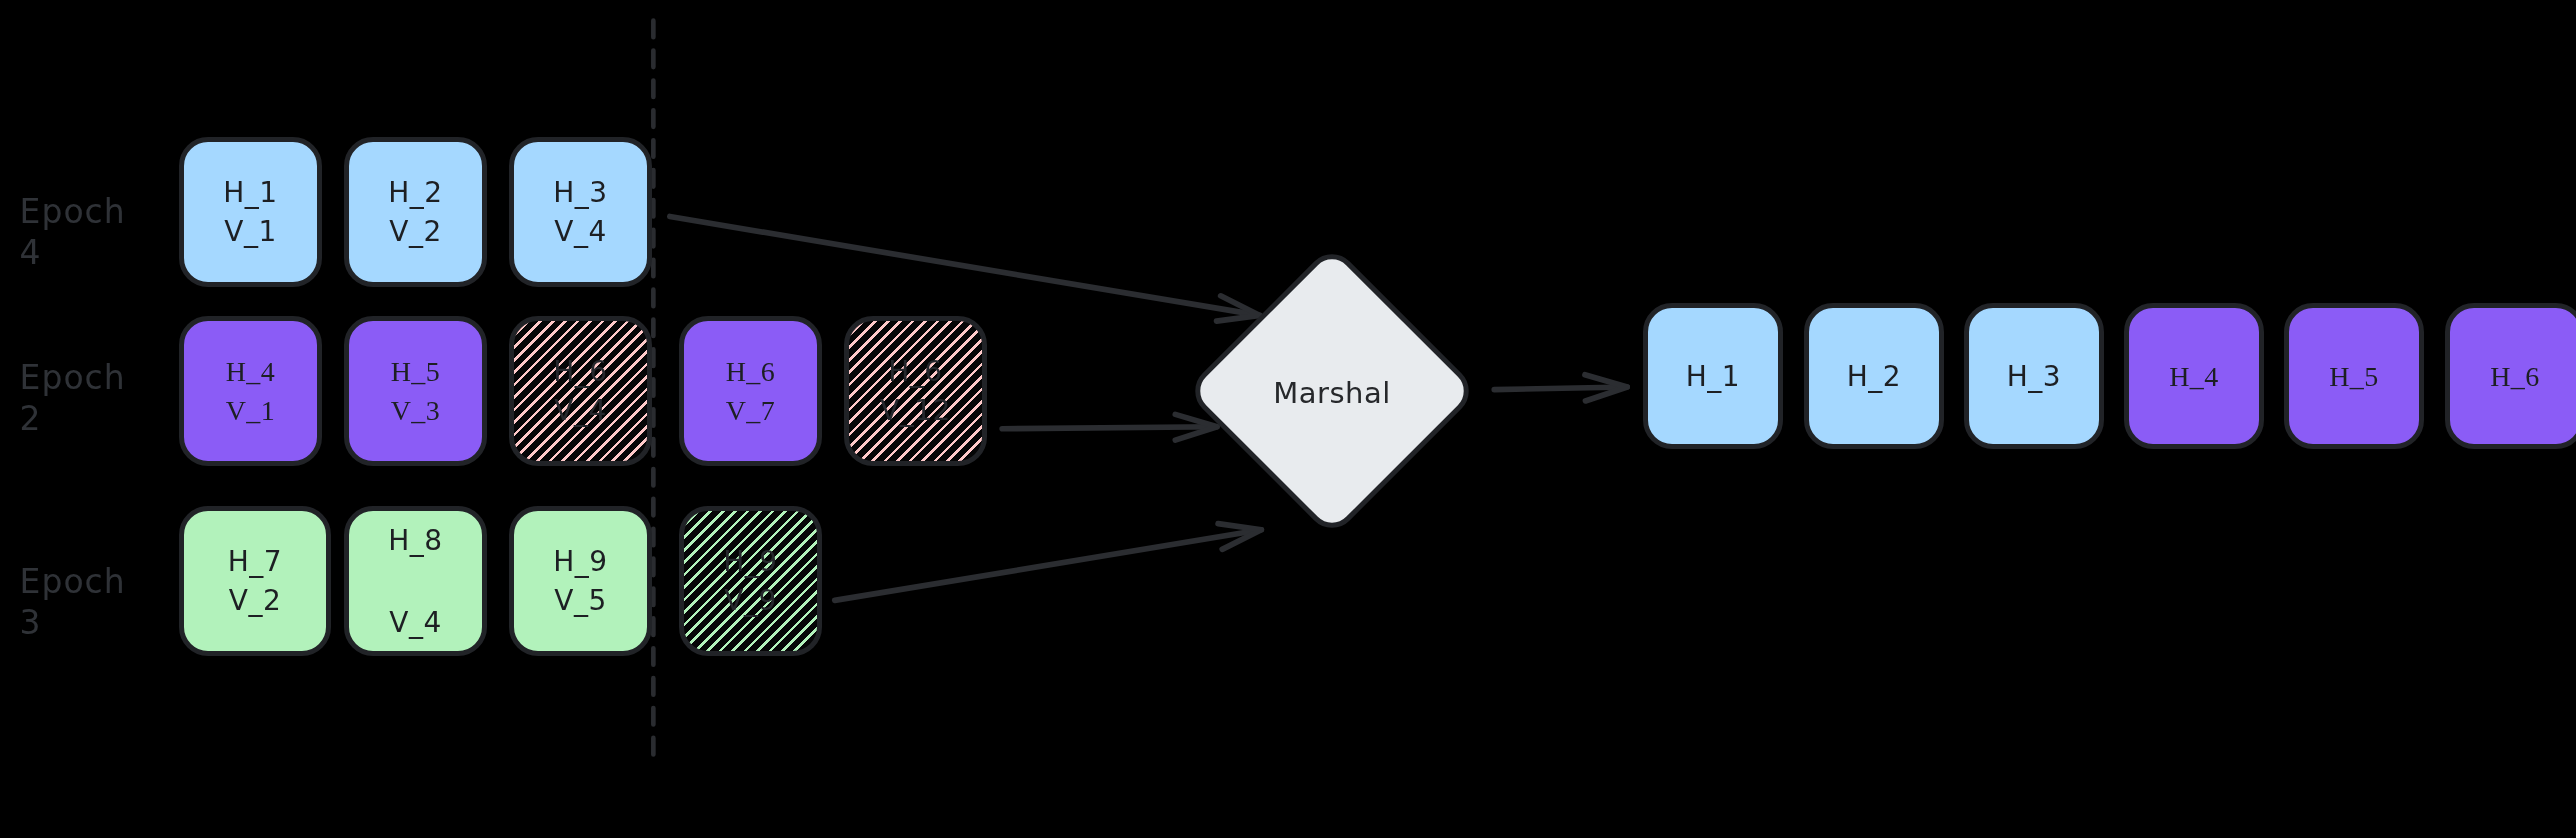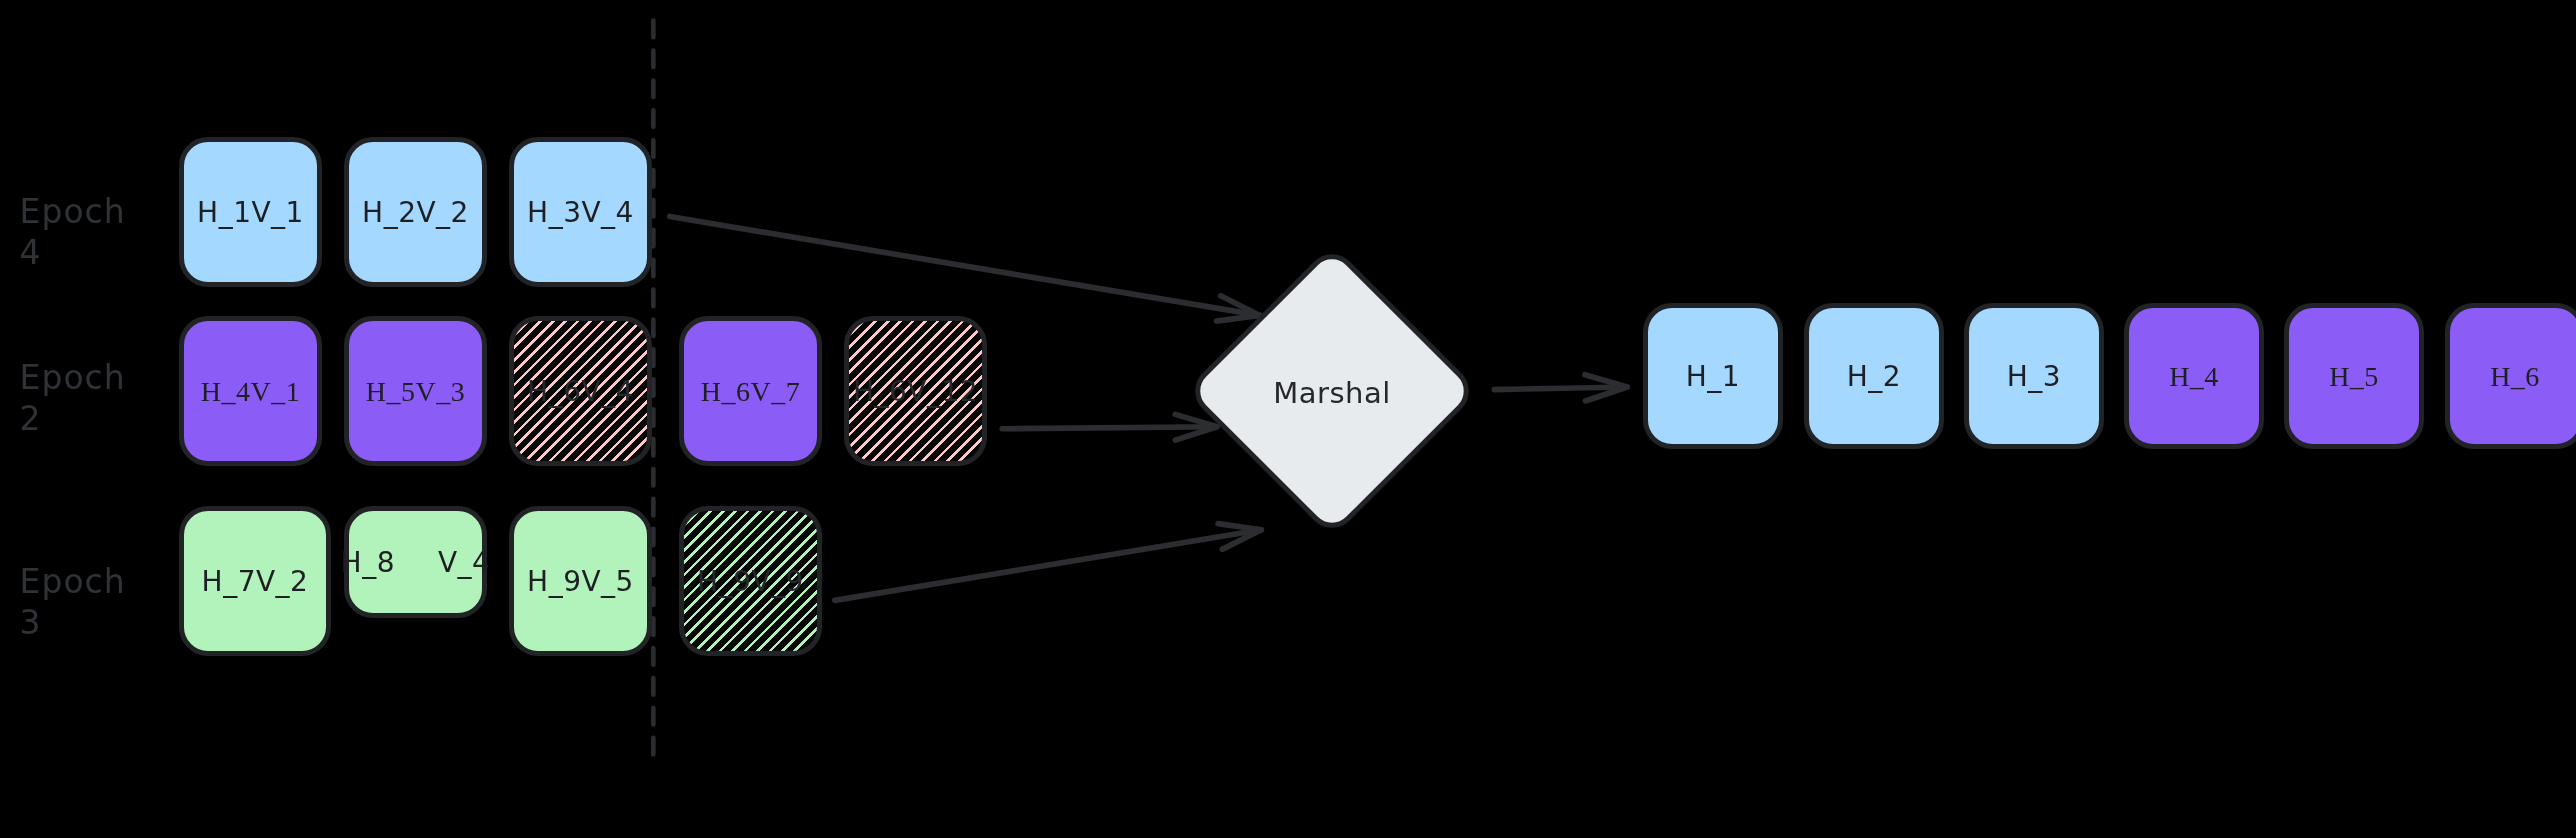--- a/index.html
+++ b/index.html
@@ -4,21 +4,21 @@
 <style>
   html,body{margin:0;padding:0;background:#000;}
   #stage{
     position:relative;width:3072px;height:839px;background:#000000;
     font-family:"DejaVu Sans","Liberation Sans",sans-serif;overflow:hidden;
   }
   .overlay{position:absolute;left:0;top:0;z-index:1;}
   .node{
     position:absolute;box-sizing:border-box;z-index:2;
     border:5.7px solid #212327;border-radius:29px;
-    display:flex;align-items:center;justify-content:center;
+    display:flex;flex-direction:column;align-items:center;justify-content:center;
     color:#1d1f23;font-size:28px;line-height:39px;font-weight:500;text-align:center;
     letter-spacing:0.5px;
   }
   .fill-blue{background:#a5d8ff;}
   .fill-pink{background:#8b5cf6;font-family:Liberation Serif, serif;}
   .fill-green{background:#b2f2bb;}
   .hatch{color:#26282d;}
   .hatch-pink{background:repeating-linear-gradient(135deg,#ffc9c9 0 2.6px,rgba(0,0,0,0) 2.6px 8.8px),#060607;}
   .hatch-green{background:repeating-linear-gradient(135deg,#b2f2bb 0 2.6px,rgba(0,0,0,0) 2.6px 8.8px),#060607;}
   .epoch-label{
@@ -99,21 +99,21 @@
       </div>
       <div class="node hatch hatch-pink" style="left: 844px; top: 316px; width: 143px; height: 150px;">
         <div>H_6</div>
         <div>V_12</div>
       </div>
       <div class="epoch-label" style="top: 561px;">Epoch 3</div>
       <div class="node fill-green" style="left: 179px; top: 506px; width: 152px; height: 150px;">
         <div>H_7</div>
         <div>V_2</div>
       </div>
-      <div class="node fill-green" style="left: 344px; top: 506px; width: 143px; height: 112px; gap: 43px;">
+      <div class="node fill-green" style="left: 344px; top: 506px; width: 143px; height: 150px; gap: 43px;">
         <div>H_8</div>
         <div>V_4</div>
       </div>
       <div class="node fill-green" style="left: 509px; top: 506px; width: 143px; height: 150px;">
         <div>H_9</div>
         <div>V_5</div>
       </div>
       <div class="node hatch hatch-green" style="left: 679px; top: 506px; width: 143px; height: 150px;">
         <div>H_9</div>
         <div>V_9</div>

